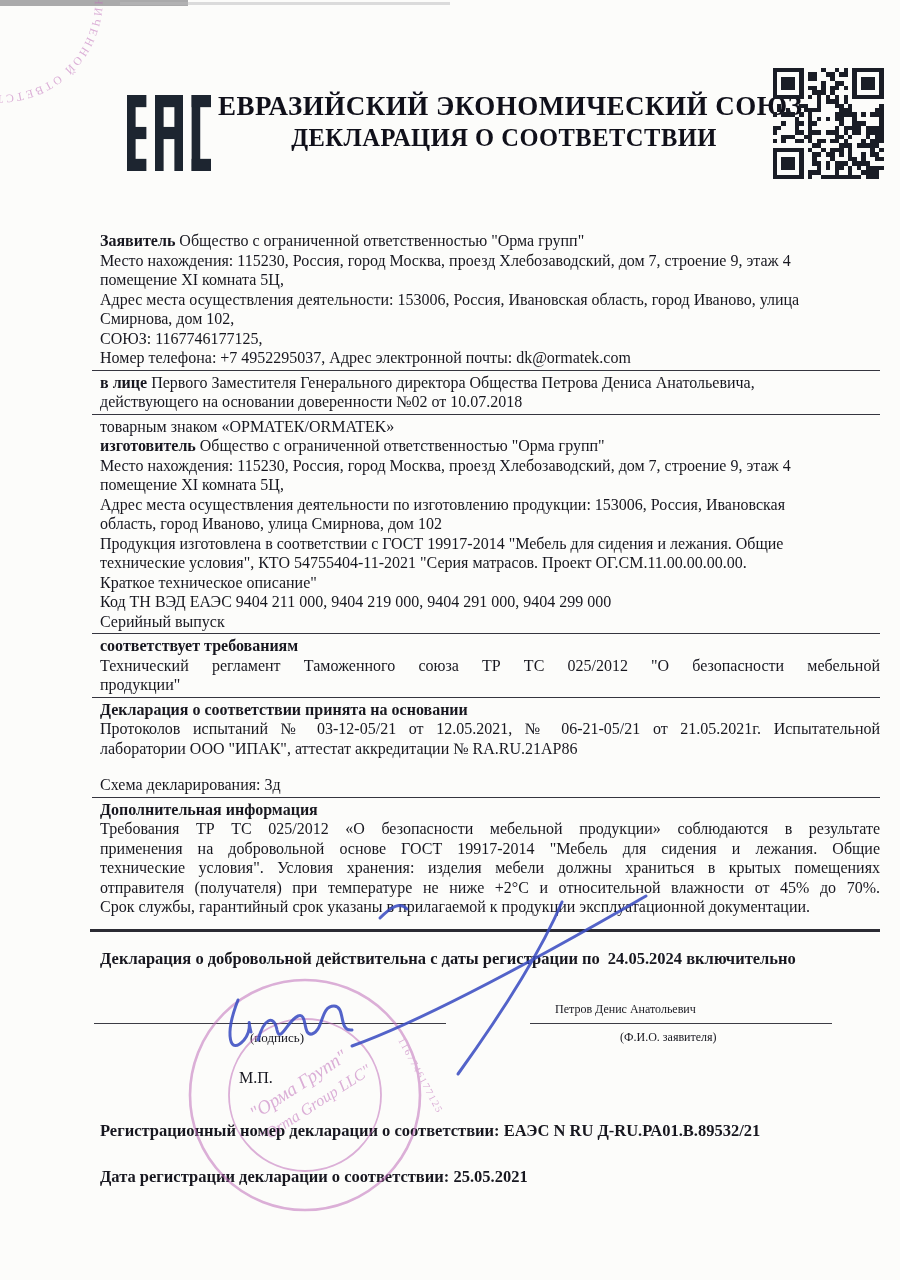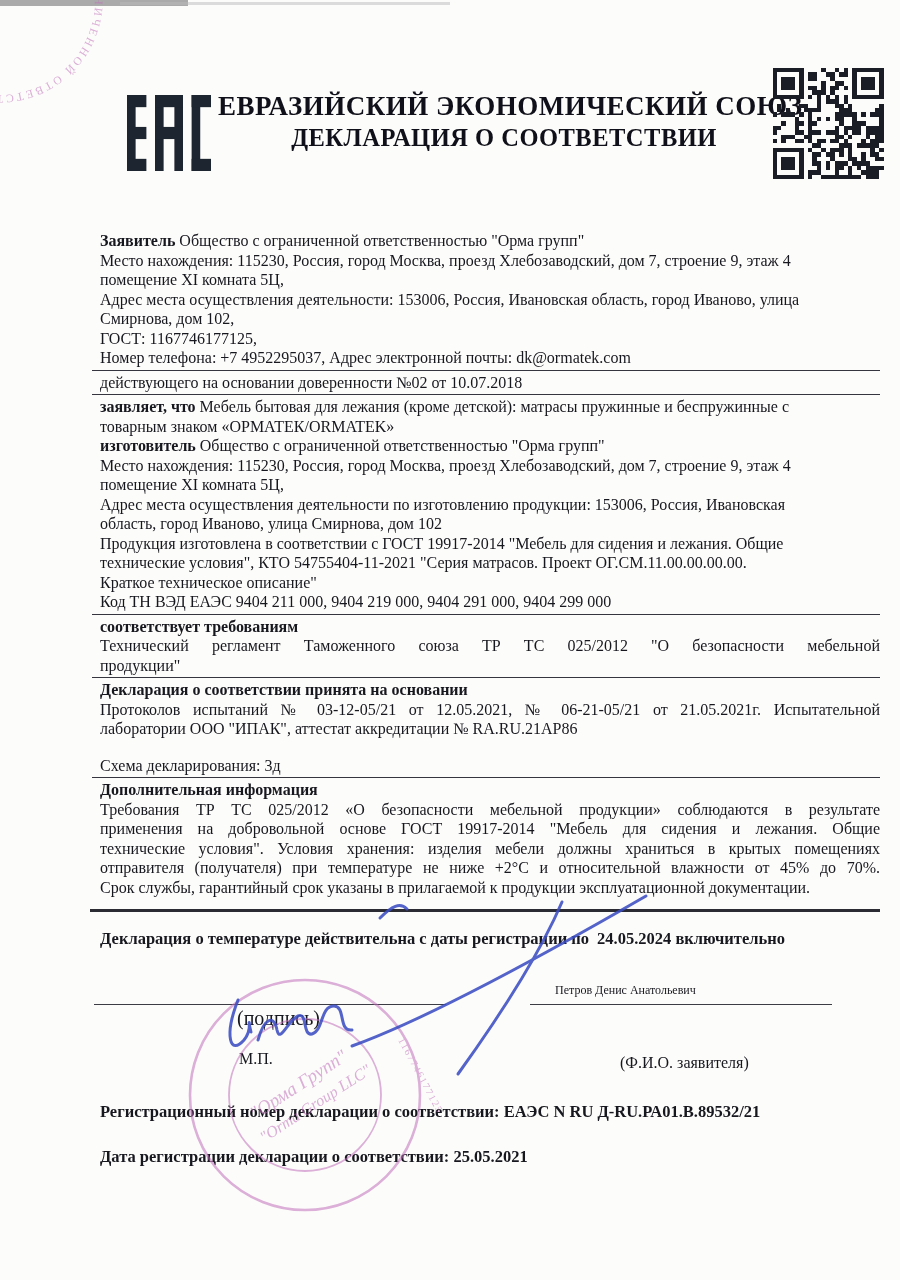--- a/index.html
+++ b/index.html
@@ -30,23 +30,23 @@
   .gap-line{height:17px;}
 
   .validity{margin-top:17px;font-weight:bold;font-size:16.5px;}
   .validity .vdate{margin-left:8px;}
 
   
   .sigzone{position:relative;height:126px;margin-top:8px;}
   .sigline{position:absolute;border-top:1.8px solid #3c3c44;}
   .sigline.left{left:-6px;top:47px;width:352px;}
   .sigline.right{left:430px;top:47px;width:302px;}
-  .sig-caption{position:absolute;left:137px;top:52px;font-size:20px;}
+  .sig-caption{position:absolute;left:150px;top:52px;font-size:13px;}
   .fio-name{position:absolute;left:455px;top:24px;font-size:12px;}
-  .fio-caption{position:absolute;left:520px;top:52px;font-size:16px;margin-top:44px;}
+  .fio-caption{position:absolute;left:520px;top:52px;font-size:12px;}
   .mp{position:absolute;left:139px;top:92px;font-size:16px;}
 
   .footer-line{font-weight:bold;font-size:16.5px;position:relative;z-index:4;}
   .footer-line.first{margin-top:19px;}
   .footer-line.second{margin-top:26px;}
 
   
   .overlay{position:absolute;left:0;top:0;width:900px;height:1280px;pointer-events:none;z-index:3;}
   .bodytext{z-index:2;}
 </style>
@@ -312,42 +312,43 @@
   </div>
 
   <div class="bodytext">
 
     <div>
       <div class="ln"><b>Заявитель</b><span> Общество с ограниченной ответственностью "Орма групп"</span></div>
       <div class="ln">Место нахождения: 115230, Россия, город Москва, проезд Хлебозаводский, дом 7, строение 9, этаж 4</div>
       <div class="ln">помещение XI комната 5Ц,</div>
       <div class="ln">Адрес места осуществления деятельности: 153006, Россия, Ивановская область, город Иваново, улица</div>
       <div class="ln">Смирнова, дом 102,</div>
-      <div class="ln">ГОСТ: 1167746177125,</div>
+      <div class="ln">СОЮЗ: 1167746177125,</div>
       <div class="ln">Номер телефона: +7 4952295037, Адрес электронной почты: dk@ormatek.com</div>
     </div>
     <hr class="rule">
 
     <div>
+      <div class="ln"><b>в лице</b><span> Первого Заместителя Генерального директора Общества Петрова Дениса Анатольевича,</span></div>
       <div class="ln">действующего на основании доверенности №02 от 10.07.2018</div>
     </div>
     <hr class="rule">
 
     <div>
-      <div class="ln"><b>заявляет, что</b><span> Мебель бытовая для лежания (кроме детской): матрасы пружинные и беспружинные с</span></div>
       <div class="ln">товарным знаком «ОРМАТЕК/ORMATEK»</div>
       <div class="ln"><b>изготовитель</b><span> Общество с ограниченной ответственностью "Орма групп"</span></div>
       <div class="ln">Место нахождения: 115230, Россия, город Москва, проезд Хлебозаводский, дом 7, строение 9, этаж 4</div>
       <div class="ln">помещение XI комната 5Ц,</div>
       <div class="ln">Адрес места осуществления деятельности по изготовлению продукции: 153006, Россия, Ивановская</div>
       <div class="ln">область, город Иваново, улица Смирнова, дом 102</div>
       <div class="ln">Продукция изготовлена в соответствии с ГОСТ 19917-2014 "Мебель для сидения и лежания. Общие</div>
       <div class="ln">технические условия", КТО 54755404-11-2021 "Серия  матрасов. Проект ОГ.СМ.11.00.00.00.00.</div>
       <div class="ln">Краткое техническое описание"</div>
       <div class="ln">Код ТН ВЭД ЕАЭС 9404 211 000, 9404 219 000, 9404 291 000, 9404 299 000</div>
+      <div class="ln">Серийный выпуск</div>
     </div>
     <hr class="rule">
 
     <div>
       <div class="ln"><b>соответствует требованиям</b></div>
       <div class="ln just">Технический регламент Таможенного союза ТР ТС 025/2012 "О безопасности мебельной</div>
       <div class="ln">продукции"</div>
     </div>
     <hr class="rule">
 
@@ -365,21 +366,21 @@
       <div class="ln just">Требования ТР ТС 025/2012 «О безопасности мебельной продукции» соблюдаются в результате</div>
       <div class="ln just">применения на добровольной основе ГОСТ 19917-2014 "Мебель для сидения и лежания. Общие</div>
       <div class="ln just">технические условия". Условия хранения: изделия мебели должны храниться в крытых помещениях</div>
       <div class="ln just">отправителя (получателя) при температуре не ниже +2°С и относительной влажности от 45% до 70%.</div>
       <div class="ln">Срок службы, гарантийный срок указаны в прилагаемой к продукции эксплуатационной документации.</div>
     </div>
 
     <hr class="rule-thick">
 
     <div class="validity">
-      <span>Декларация о температуре действительна с даты регистрации по</span><span class="vdate">24.05.2024</span>
+      <span>Декларация о добровольной действительна с даты регистрации по</span><span class="vdate">24.05.2024</span>
       <span>включительно</span>
     </div>
 
     <div class="sigzone">
       <div class="sigline left"></div>
       <div class="sig-caption">(подпись)</div>
       <div class="fio-name">Петров Денис Анатольевич</div>
       <div class="sigline right"></div>
       <div class="fio-caption">(Ф.И.О. заявителя)</div>
       <div class="mp">М.П.</div>

